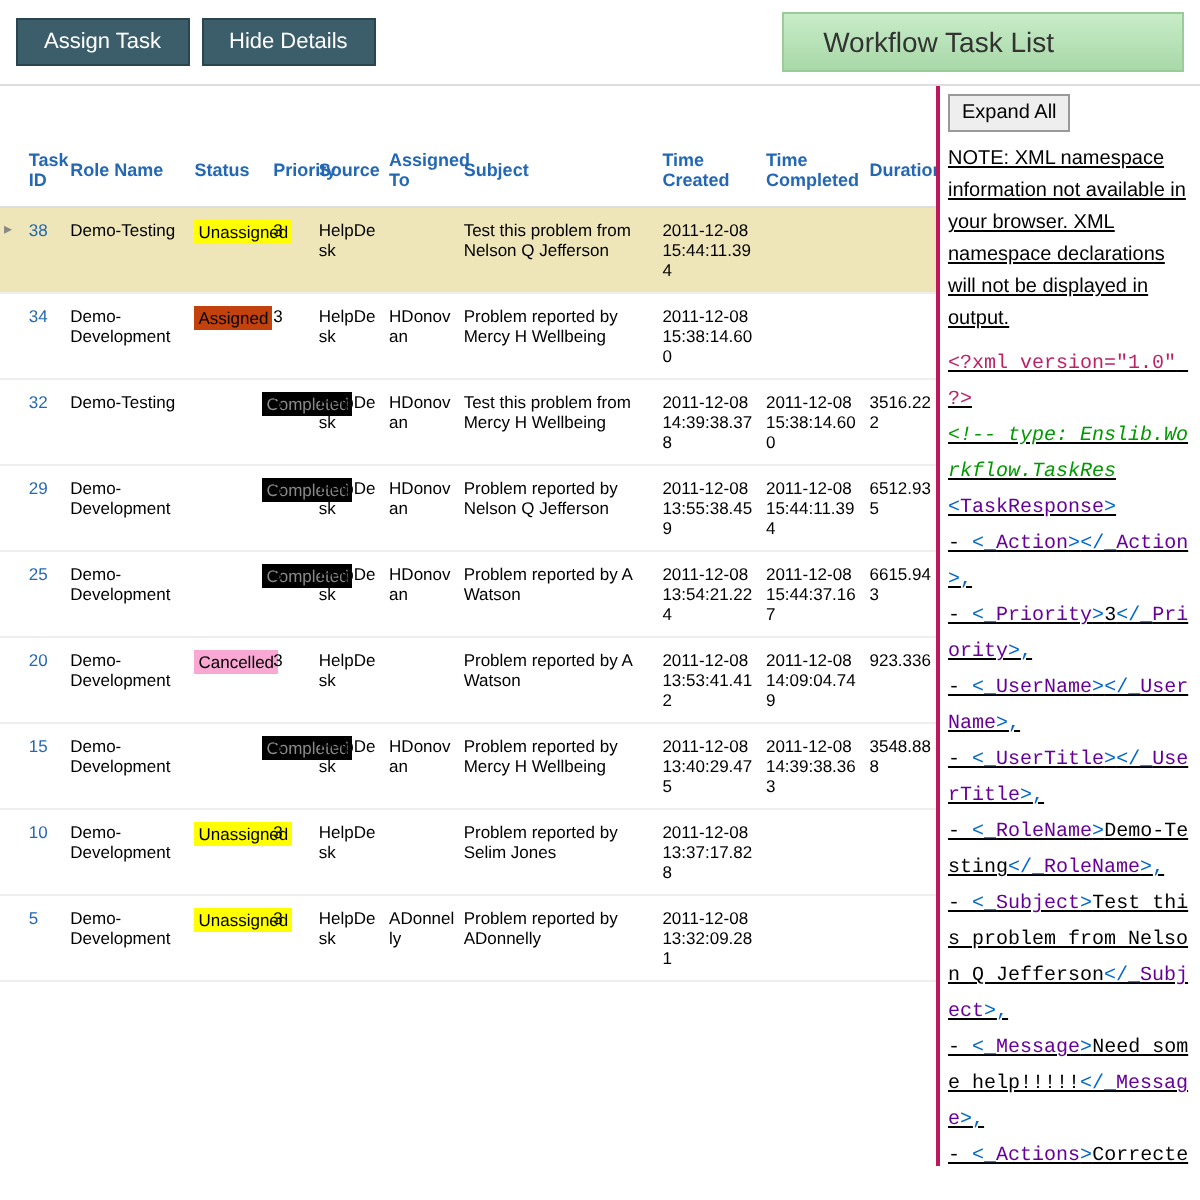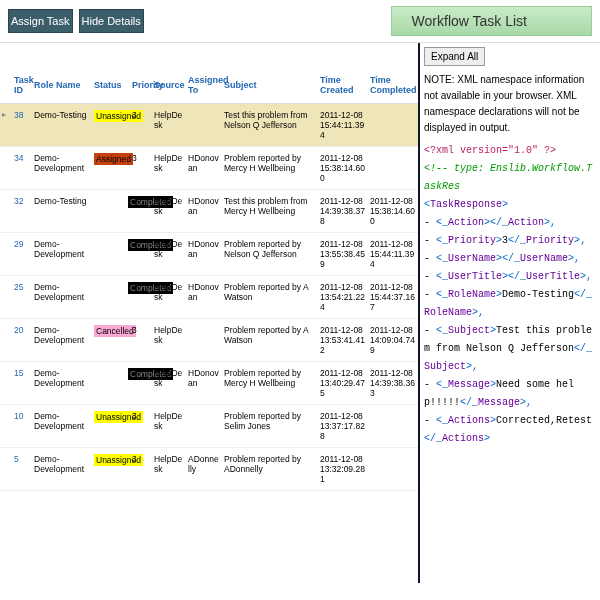--- a/index.html
+++ b/index.html
@@ -1,23 +1,23 @@
 <!DOCTYPE html>
 <html><head>
 <meta charset="utf-8">
 <style>
   * { box-sizing: border-box; }
   body { margin: 0; font-family: Arial, sans-serif; font-size: 10px; background: #fff; width: 600px; }
   .topbar { display: flex; align-items: center; padding: 6px 8px; border-bottom: 1px solid #ddd; }
-  .btn { background: #3c5e6b; color: #fff; padding: 5px 2px; margin-right: 6px; font-size: 11px; cursor: pointer; border: 1px solid #2b4550; }
+  .btn { background: #3c5e6b; color: #fff; padding: 5px 13px; margin-right: 6px; font-size: 11px; cursor: pointer; border: 1px solid #2b4550; }
   .spacer { flex: 1; }
   .title-box { background: linear-gradient(#c8ecc8, #a8d8a8); color: #333; font-size: 14px; padding: 6px 64px 6px 20px; border: 1px solid #9c9; }
   .main { display: flex; height: 540px; }
-  .left { flex: 1; overflow: hidden; border-right: 2px solid #0f172a; padding-top: 24px; }
-  .right { width: 180px; padding: 4px; font-size: 10px; overflow: hidden; }
+  .left { flex: 1; overflow: hidden; border-right: 2px solid #be185d; padding-top: 24px; }
+  .right { width: 130px; padding: 4px; font-size: 10px; overflow: hidden; text-decoration: underline; }
   .expand-btn { background: #eee; border: 1px solid #999; padding: 3px 6px; font-size: 10px; cursor: pointer; margin-bottom: 6px; }
   .note { font-size: 10px; line-height: 1.6; margin-bottom: 6px; }
   .xml { font-family: "Courier New", monospace; font-size: 10px; line-height: 1.8; white-space: pre-wrap; word-break: break-all; }
   .xml-decl { color: #b26; }
   .xml-comment { color: #090; font-style: italic; }
   .xml-tag { color: #609; }
   .xml-bracket { color: #06c; }
   .xml-text { color: #000; }
   table { width: 100%; border-collapse: collapse; table-layout: fixed; }
   th { color: #2468b3; font-size: 9px; text-align: left; padding: 8px 2px; border-bottom: 1px solid #ddd; vertical-align: middle; }

